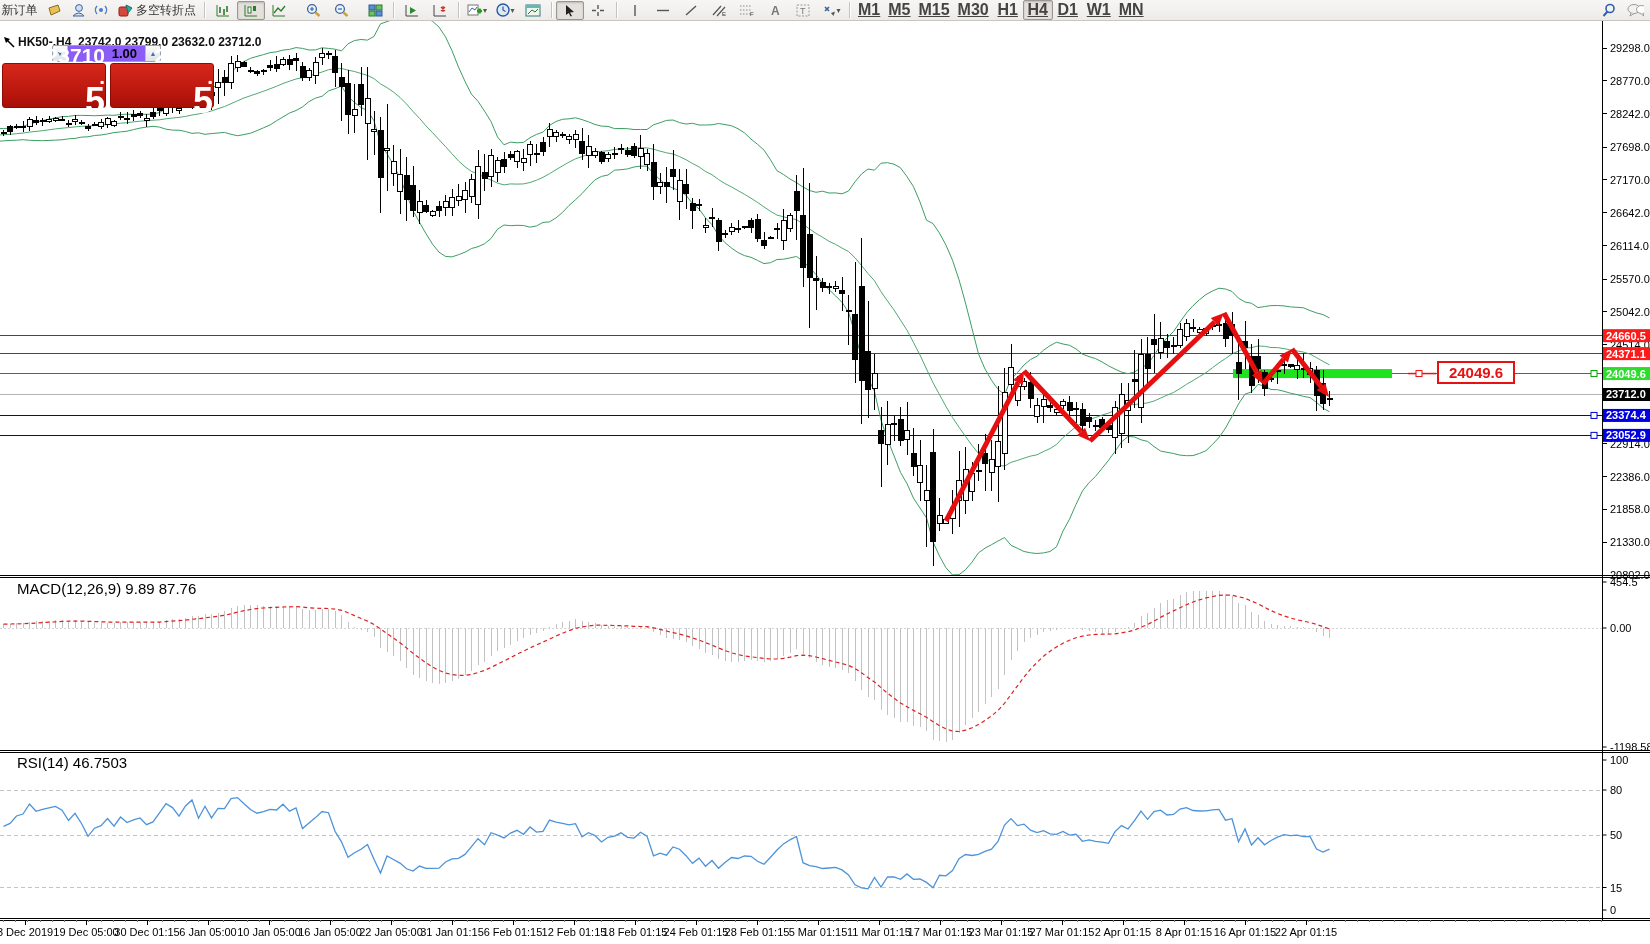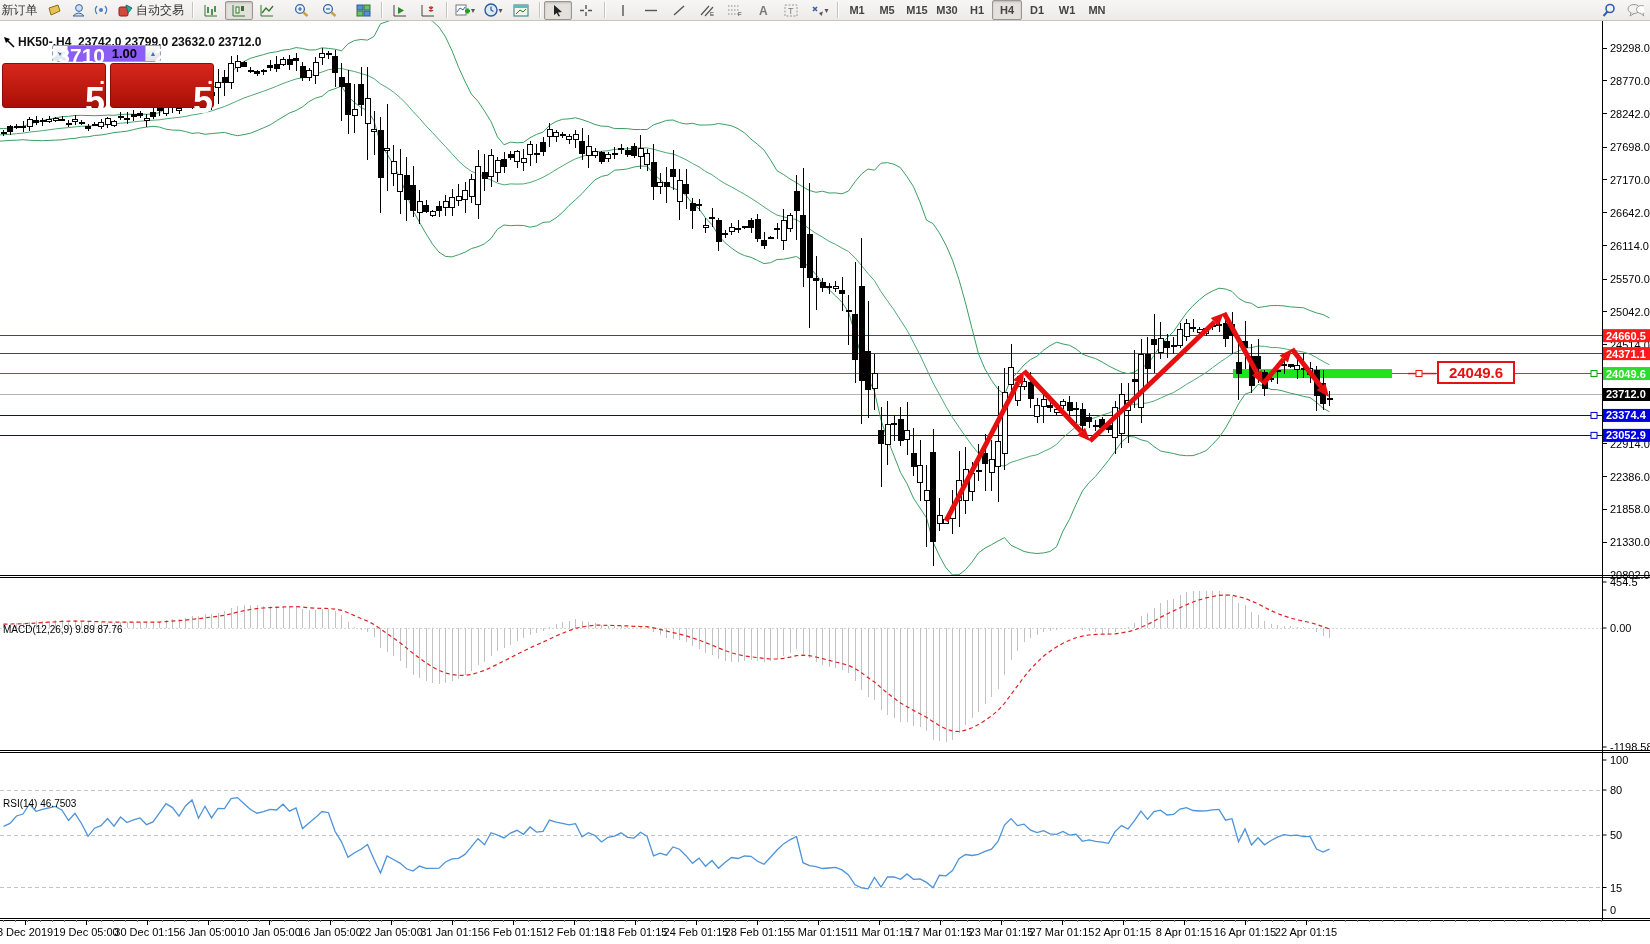--- a/index.html
+++ b/index.html
@@ -7,21 +7,21 @@
   .app{position:relative;width:1644px;height:944px;background:#fff;}
 
   
   .toolbar{position:absolute;left:0;top:0;width:1650px;height:20px;background:linear-gradient(#f7f6f5,#edebe8);
     border-bottom:1px solid #c9c6c2;display:flex;align-items:center;font-size:12px;color:#222;z-index:5;}
   .tgroup{display:flex;align-items:center;height:20px;}
   .tsep{width:1px;height:16px;background:#c6c3bf;margin:0 4px;box-shadow:1px 0 0 #fff;}
   .tbtn{display:flex;align-items:center;justify-content:center;height:18px;min-width:20px;padding:0 3px;
     border:1px solid transparent;border-radius:2px;color:#333;}
   .tbtn.active{background:#e4e1dd;border:1px solid #9a9792;box-shadow:inset 0 1px 2px rgba(0,0,0,.18);}
-  .tf{font-size:11px;font-weight:bold;min-width:22px;color:#444;}
+  .tf{font-size:16px;font-weight:bold;min-width:22px;color:#444;text-decoration:underline;}
   .ticon{width:17px;height:17px;display:flex;align-items:center;justify-content:center;}
   .caret{font-size:8px;color:#555;margin-left:1px;}
   .cutlabel{overflow:hidden;width:38px;white-space:nowrap;}
   .cutlabel span{margin-left:-7px;display:inline-block;}
   .tb-right{position:absolute;right:6px;top:0;height:20px;display:flex;align-items:center;gap:10px;}
 
   
   .chart-title{position:absolute;left:3px;top:35px;z-index:4;display:flex;align-items:center;
     font-size:12px;font-weight:bold;color:#111;white-space:pre;}
   .trade-panel{position:absolute;left:2px;top:45px;width:212px;z-index:4;font-family:"Liberation Sans",sans-serif;}
@@ -37,21 +37,21 @@
     font-size:13px;font-weight:bold;color:#000;}
   .tp-row2{display:flex;margin-top:1px;gap:4px;height:45px;}
   .price-box{background:linear-gradient(#d8271c,#a90f06);border:1px solid #8c0c04;border-radius:3px;color:#fff;
     display:flex;align-items:flex-end;justify-content:center;padding-bottom:10px;flex-direction:column;}
   .pb-sell{width:102px;}.pb-buy{flex:1;}
   .pm{font-size:21px;font-weight:bold;line-height:1;}
   .pd{font-size:21px;font-weight:bold;line-height:1;}
   .pf{font-size:36px;font-weight:bold;line-height:.8;}
 
   
-  .pane-label{position:absolute;left:3px;z-index:3;font-size:10px;color:#000;margin-top:44px;}
+  .pane-label{position:absolute;left:17px;z-index:3;font-size:15px;color:#000;}
   .macd-label{top:580px;}
   .rsi-label{top:754px;}
 
   
   .cn-note{position:absolute;left:1372px;top:293px;z-index:3;font-size:30px;font-weight:bold;letter-spacing:3px;
     color:#17dd17;text-shadow:1.5px 1.5px 0 #2a6b2a;white-space:nowrap;}
   .callout{position:absolute;left:1437px;top:361px;width:74px;height:19px;z-index:3;border:2px solid #e81010;
     color:#e81010;background:#fff;font-size:15px;font-weight:bold;display:flex;align-items:center;justify-content:center;}
 
   svg text{font-family:"Liberation Sans",sans-serif;}
@@ -82,21 +82,21 @@
         <svg width="16" height="14">
             <circle cx="8" cy="7" r="2" fill="#4a7ec2"></circle>
             <path d="M4,3 a6,6 0 0 0 0,8 M12,3 a6,6 0 0 1 0,8" fill="none" stroke="#4a7ec2" stroke-width="1.4"></path>
           </svg>
       </div>
       <div class="tbtn" style="margin-left:5px;">
         <svg width="15" height="13">
             <rect x="1" y="3" width="9" height="9" rx="1.5" fill="#d5473c" stroke="#8c1e14"></rect>
             <polygon points="8,1 14,4 10,9" fill="#2aa9a0" stroke="#117067"></polygon>
           </svg>
-        <span style="margin-left:3px;">自动交易</span>
+        <span style="margin-left:3px;">多空转折点</span>
       </div>
     </div>
     <div class="tsep"></div>
     <div class="tgroup">
       <div class="tbtn ticon">
         <svg width="14" height="13">
             <path d="M1,12 V1 M1,12 H13" stroke="#2c7a2c"></path>
             <path d="M4,9 V3 M8,11 V5 M11,8 V2" stroke="#2c7a2c" stroke-width="1.6"></path>
           </svg>
       </div>

